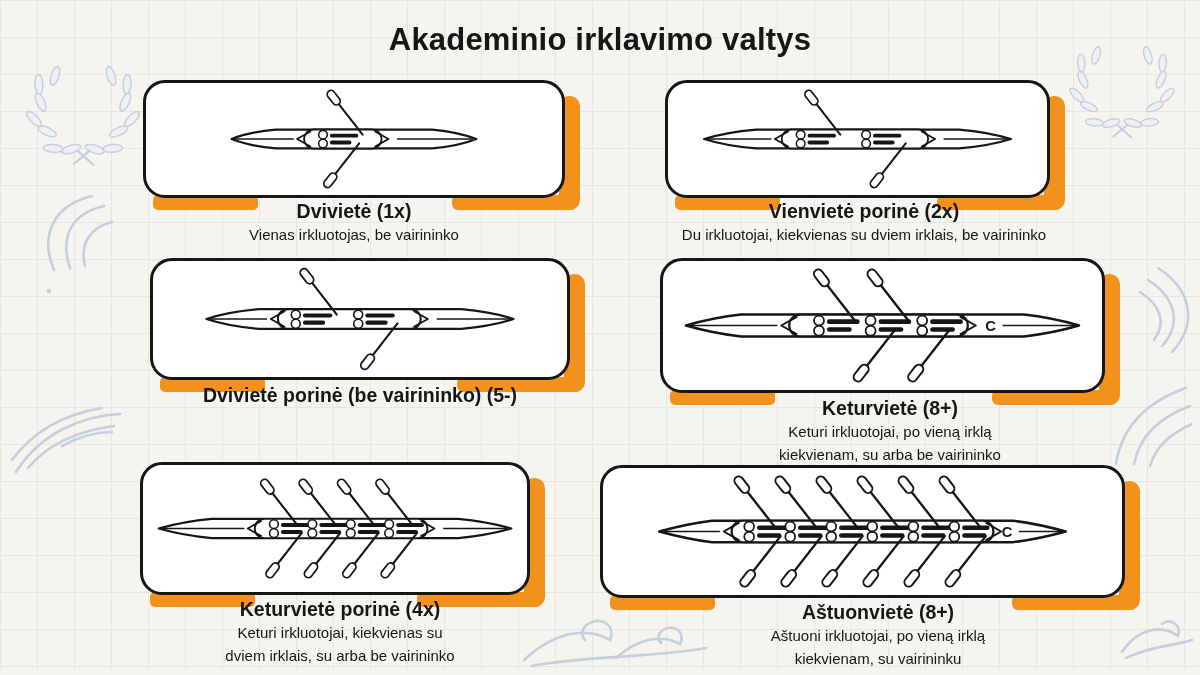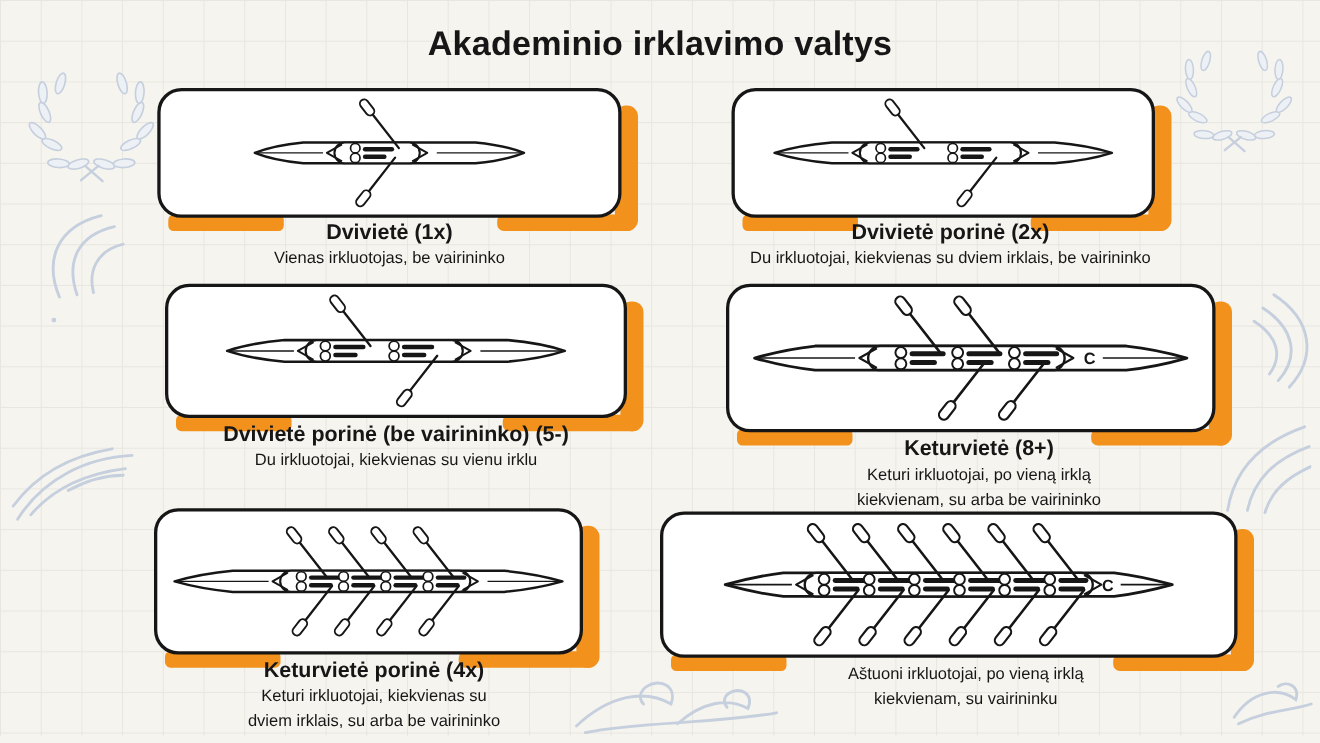--- a/index.html
+++ b/index.html
@@ -422,35 +422,35 @@
           <text x="368" y="70.5" font-size="15" font-weight="bold" text-anchor="middle" fill="#161616">C</text>
         </svg>
     </div>
   </div>
 
   <div class="caption" style="left:134px;top:200px;width:440px">
     <div class="cap-title">Dvivietė (1x)</div>
     <div class="cap-desc">Vienas irkluotojas, be vairininko</div>
   </div>
   <div class="caption" style="left:594px;top:200px;width:540px">
-    <div class="cap-title">Dvivietė porinė (2x)</div>
+    <div class="cap-title">Vienvietė porinė (2x)</div>
     <div class="cap-desc">Du irkluotojai, kiekvienas su dviem irklais, be vairininko</div>
   </div>
   <div class="caption" style="left:130px;top:384px;width:460px">
     <div class="cap-title">Dvivietė porinė (be vairininko) (5-)</div>
-    <div class="cap-desc">Du irkluotojai, kiekvienas su vienu irklu</div>
   </div>
   <div class="caption" style="left:700px;top:397px;width:380px">
     <div class="cap-title">Keturvietė (8+)</div>
     <div class="cap-desc">Keturi irkluotojai, po vieną irklą
 kiekvienam, su arba be vairininko</div>
   </div>
   <div class="caption" style="left:170px;top:598px;width:340px">
     <div class="cap-title">Keturvietė porinė (4x)</div>
     <div class="cap-desc">Keturi irkluotojai, kiekvienas su
 dviem irklais, su arba be vairininko</div>
   </div>
   <div class="caption" style="left:698px;top:601px;width:360px">
+    <div class="cap-title">Aštuonvietė (8+)</div>
     <div class="cap-desc">Aštuoni irkluotojai, po vieną irklą
 kiekvienam, su vairininku</div>
   </div>
 
 </div>
 
 </body></html>

